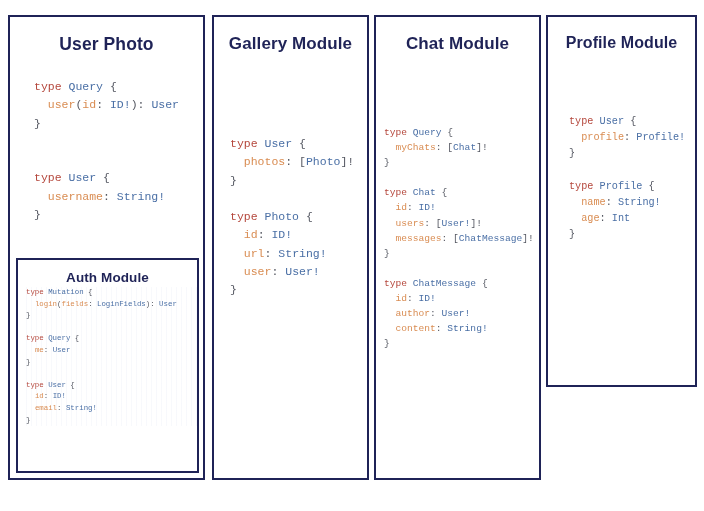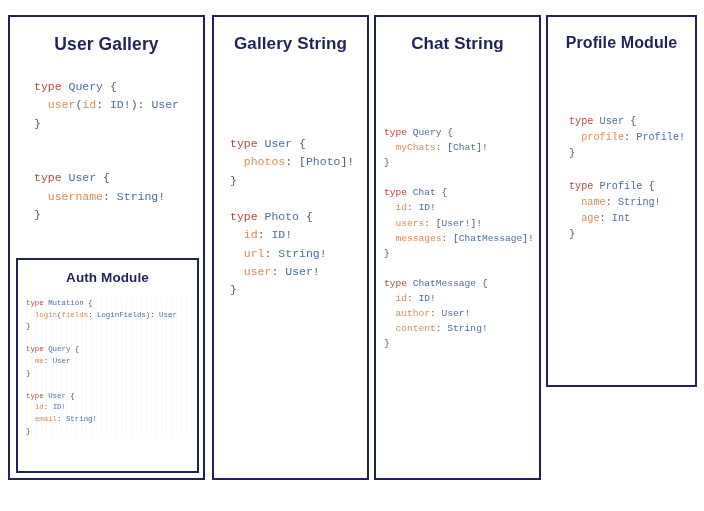--- a/index.html
+++ b/index.html
@@ -71,21 +71,21 @@
     left: 6px;
     top: 241px;
     width: 183px;
     height: 215px;
     border: 2px solid #1f2357;
     background: #ffffff;
     overflow: hidden;
   }
   #box-auth .module-title { margin-top: 10px; font-size: 13.5px; }
   #auth-code {
-    margin-top: 13px;
+    margin-top: 2px;
     margin-left: 8px;
     font-size: 7.4px;
     line-height: 11.6px;
     background-image: repeating-linear-gradient(
         to right,
         rgba(120,140,200,0.055) 0px,
         rgba(120,140,200,0.055) 1px,
         rgba(255,255,255,0) 1px,
         rgba(255,255,255,0) 5px);
     padding-right: 4px;
@@ -124,36 +124,36 @@
     font-size: 10.2px;
     line-height: 16.2px;
   }
 </style>
 </head>
 <body>
 
 <div id="canvas">
 
   <div class="module-box" id="box-user">
-    <div class="module-title">User Gallery</div>
+    <div class="module-title">User Photo</div>
     <div class="code-block" id="user-code"><div><span class="tk-kw">type </span><span class="tk-type">Query</span><span class="tk-pn"> {</span></div><div><span class="tk-pn">  </span><span class="tk-fld">user</span><span class="tk-pn">(</span><span class="tk-fld">id</span><span class="tk-pn">: </span><span class="tk-type">ID!</span><span class="tk-pn">): </span><span class="tk-type">User</span></div><div><span class="tk-pn">}</span></div><div>&nbsp;</div><div>&nbsp;</div><div><span class="tk-kw">type </span><span class="tk-type">User</span><span class="tk-pn"> {</span></div><div><span class="tk-pn">  </span><span class="tk-fld">username</span><span class="tk-pn">: </span><span class="tk-type">String!</span></div><div><span class="tk-pn">}</span></div></div>
 
     <div id="box-auth">
       <div class="module-title">Auth Module</div>
       <div class="code-block" id="auth-code"><div><span class="tk-kw">type </span><span class="tk-type">Mutation</span><span class="tk-pn"> {</span></div><div><span class="tk-pn">  </span><span class="tk-fld">login</span><span class="tk-pn">(</span><span class="tk-fld">fields</span><span class="tk-pn">: </span><span class="tk-type">LoginFields</span><span class="tk-pn">): </span><span class="tk-type">User</span></div><div><span class="tk-pn">}</span></div><div>&nbsp;</div><div><span class="tk-kw">type </span><span class="tk-type">Query</span><span class="tk-pn"> {</span></div><div><span class="tk-pn">  </span><span class="tk-fld">me</span><span class="tk-pn">: </span><span class="tk-type">User</span></div><div><span class="tk-pn">}</span></div><div>&nbsp;</div><div><span class="tk-kw">type </span><span class="tk-type">User</span><span class="tk-pn"> {</span></div><div><span class="tk-pn">  </span><span class="tk-fld">id</span><span class="tk-pn">: </span><span class="tk-type">ID!</span></div><div><span class="tk-pn">  </span><span class="tk-fld">email</span><span class="tk-pn">: </span><span class="tk-type">String!</span></div><div><span class="tk-pn">}</span></div></div>
     </div>
   </div>
 
   <div class="module-box" id="box-gallery">
-    <div class="module-title">Gallery String</div>
+    <div class="module-title">Gallery Module</div>
     <div class="code-block" id="gallery-code"><div><span class="tk-kw">type </span><span class="tk-type">User</span><span class="tk-pn"> {</span></div><div><span class="tk-pn">  </span><span class="tk-fld">photos</span><span class="tk-pn">: [</span><span class="tk-type">Photo</span><span class="tk-pn">]!</span></div><div><span class="tk-pn">}</span></div><div>&nbsp;</div><div><span class="tk-kw">type </span><span class="tk-type">Photo</span><span class="tk-pn"> {</span></div><div><span class="tk-pn">  </span><span class="tk-fld">id</span><span class="tk-pn">: </span><span class="tk-type">ID!</span></div><div><span class="tk-pn">  </span><span class="tk-fld">url</span><span class="tk-pn">: </span><span class="tk-type">String!</span></div><div><span class="tk-pn">  </span><span class="tk-fld">user</span><span class="tk-pn">: </span><span class="tk-type">User!</span></div><div><span class="tk-pn">}</span></div></div>
   </div>
 
   <div class="module-box" id="box-chat">
-    <div class="module-title">Chat String</div>
+    <div class="module-title">Chat Module</div>
     <div class="code-block" id="chat-code"><div><span class="tk-kw">type </span><span class="tk-type">Query</span><span class="tk-pn"> {</span></div><div><span class="tk-pn">  </span><span class="tk-fld">myChats</span><span class="tk-pn">: [</span><span class="tk-type">Chat</span><span class="tk-pn">]!</span></div><div><span class="tk-pn">}</span></div><div>&nbsp;</div><div><span class="tk-kw">type </span><span class="tk-type">Chat</span><span class="tk-pn"> {</span></div><div><span class="tk-pn">  </span><span class="tk-fld">id</span><span class="tk-pn">: </span><span class="tk-type">ID!</span></div><div><span class="tk-pn">  </span><span class="tk-fld">users</span><span class="tk-pn">: [</span><span class="tk-type">User!</span><span class="tk-pn">]!</span></div><div><span class="tk-pn">  </span><span class="tk-fld">messages</span><span class="tk-pn">: [</span><span class="tk-type">ChatMessage</span><span class="tk-pn">]!</span></div><div><span class="tk-pn">}</span></div><div>&nbsp;</div><div><span class="tk-kw">type </span><span class="tk-type">ChatMessage</span><span class="tk-pn"> {</span></div><div><span class="tk-pn">  </span><span class="tk-fld">id</span><span class="tk-pn">: </span><span class="tk-type">ID!</span></div><div><span class="tk-pn">  </span><span class="tk-fld">author</span><span class="tk-pn">: </span><span class="tk-type">User!</span></div><div><span class="tk-pn">  </span><span class="tk-fld">content</span><span class="tk-pn">: </span><span class="tk-type">String!</span></div><div><span class="tk-pn">}</span></div></div>
   </div>
 
   <div class="module-box" id="box-profile">
     <div class="module-title">Profile Module</div>
     <div class="code-block" id="profile-code"><div><span class="tk-kw">type </span><span class="tk-type">User</span><span class="tk-pn"> {</span></div><div><span class="tk-pn">  </span><span class="tk-fld">profile</span><span class="tk-pn">: </span><span class="tk-type">Profile!</span></div><div><span class="tk-pn">}</span></div><div>&nbsp;</div><div><span class="tk-kw">type </span><span class="tk-type">Profile</span><span class="tk-pn"> {</span></div><div><span class="tk-pn">  </span><span class="tk-fld">name</span><span class="tk-pn">: </span><span class="tk-type">String!</span></div><div><span class="tk-pn">  </span><span class="tk-fld">age</span><span class="tk-pn">: </span><span class="tk-type">Int</span></div><div><span class="tk-pn">}</span></div></div>
   </div>
 
 </div>
 

